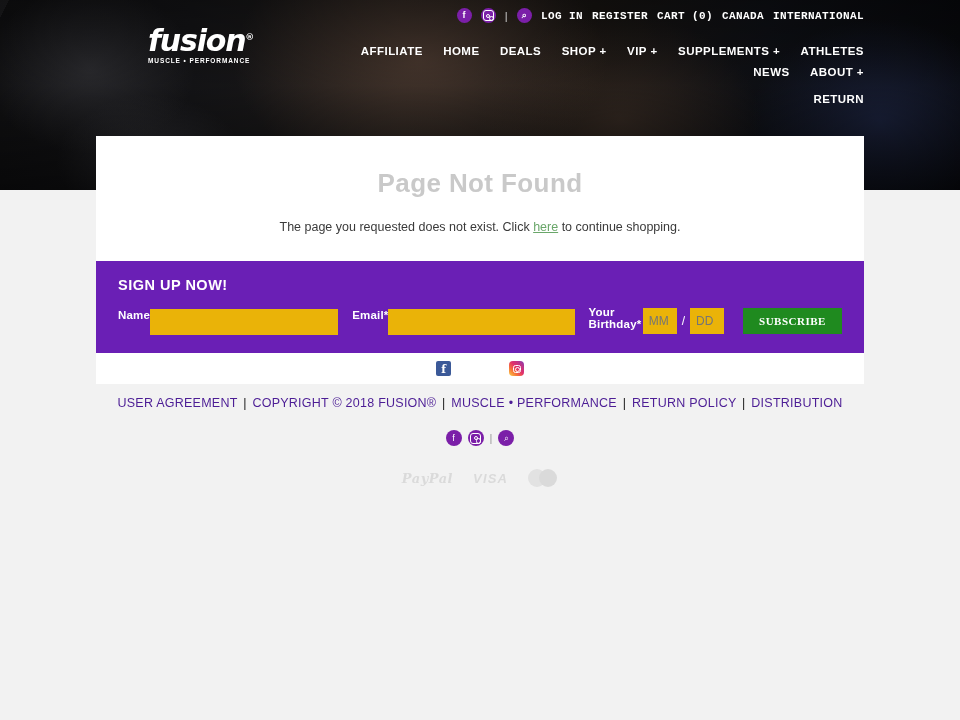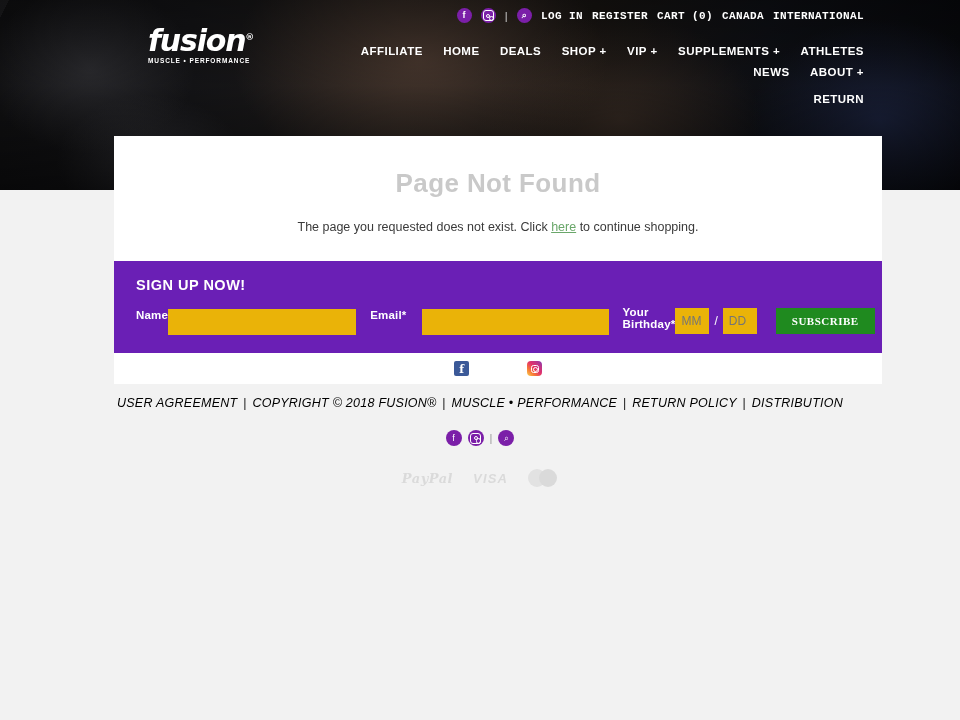--- a/index.html
+++ b/index.html
@@ -74,21 +74,21 @@
   #mainnav .row { line-height:20px; }
   #mainnav a {
     color:#fff; text-decoration:none;
     font-size:11.5px; font-weight:bold; letter-spacing:.45px;
     margin-left:16px; white-space:nowrap; display:inline-block;
   }
   #mainnav .row2 { margin-top:6px; }
 
   
   #card {
-    position:absolute; left:114px; top:136px;
+    position:absolute; left:96px; top:136px;
     width:768px; background:#fff;
   }
   #notfound-block { padding:32px 0 26px; text-align:center; }
   #page-title {
     font-size:26px; font-weight:bold; color:#c9c9c9;
     letter-spacing:.4px; line-height:30px;
   }
   #notfound-msg {
     margin-top:21px; font-size:12.5px; color:#3a3a3a; line-height:16px;
   }
@@ -107,21 +107,21 @@
   .field-label {
     color:#fff; font-size:11.5px; font-weight:bold;
     margin-bottom:5px; letter-spacing:.2px;
   }
   .txt-input {
     height:26px; border:none; background:#eab308;
     font-family:"Liberation Sans", sans-serif; font-size:12px;
     color:#333; padding:0 6px; outline:none;
   }
   #f-name .txt-input { width:188px; }
-  #f-email { margin-left:14px;gap:16px; }
+  #f-email { margin-left:14px; }
   #f-email .txt-input { width:187px; }
   #f-bday { margin-left:13px; }
   #bday-row { display:flex; align-items:center; }
   #bday-row .txt-input { width:34px; text-align:left; }
   #bday-sep { color:#fff; font-size:12px; margin:0 5px; }
   #subscribe-btn {
     margin-left:19px; height:26px; width:99px;
     background:#1f8a1f; border:none; color:#fff;
     font-family:Liberation Serif, serif;
     font-size:11px; font-weight:bold; letter-spacing:.5px;
@@ -151,21 +151,21 @@
     content:""; position:absolute; left:1.4px; top:1.4px;
     width:3.2px; height:3.2px; border:1.2px solid #fff; border-radius:50%;
   }
 
   
   #footer { position:absolute; left:0; top:364px; width:960px; text-align:center; }
   #footer-links {
     margin-top:31px; font-size:12.5px; color:#1a1a1a;
     letter-spacing:.25px; line-height:17px;
   }
-  #footer-links a { color:#000000; text-decoration:none;font-style:italic; }
+  #footer-links a { color:#4c1d95; text-decoration:none; }
   #footer-links .sep { margin:0 2px; }
   #footer-social {
     margin-top:18px; display:flex; align-items:center; justify-content:center; gap:6px;
   }
   .circ-icon-lg {
     width:16px; height:16px; border-radius:50%;
     background:#7b1fa8; display:flex; align-items:center; justify-content:center;
     color:#fff; font-size:9px; line-height:1;
   }
   #footer-social .pipe-d { color:#9a9a9a; font-size:11px; }

